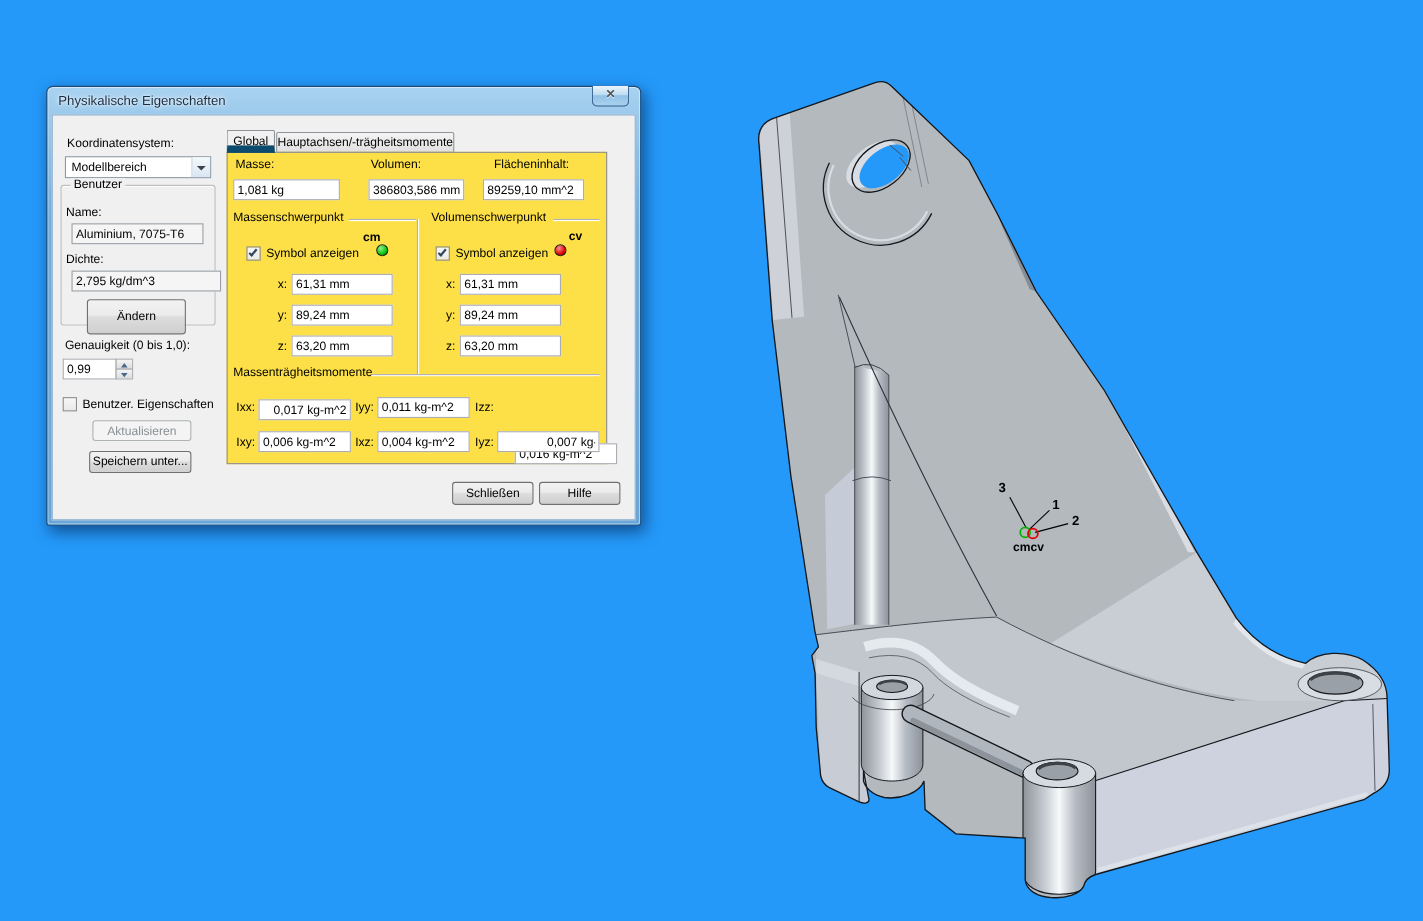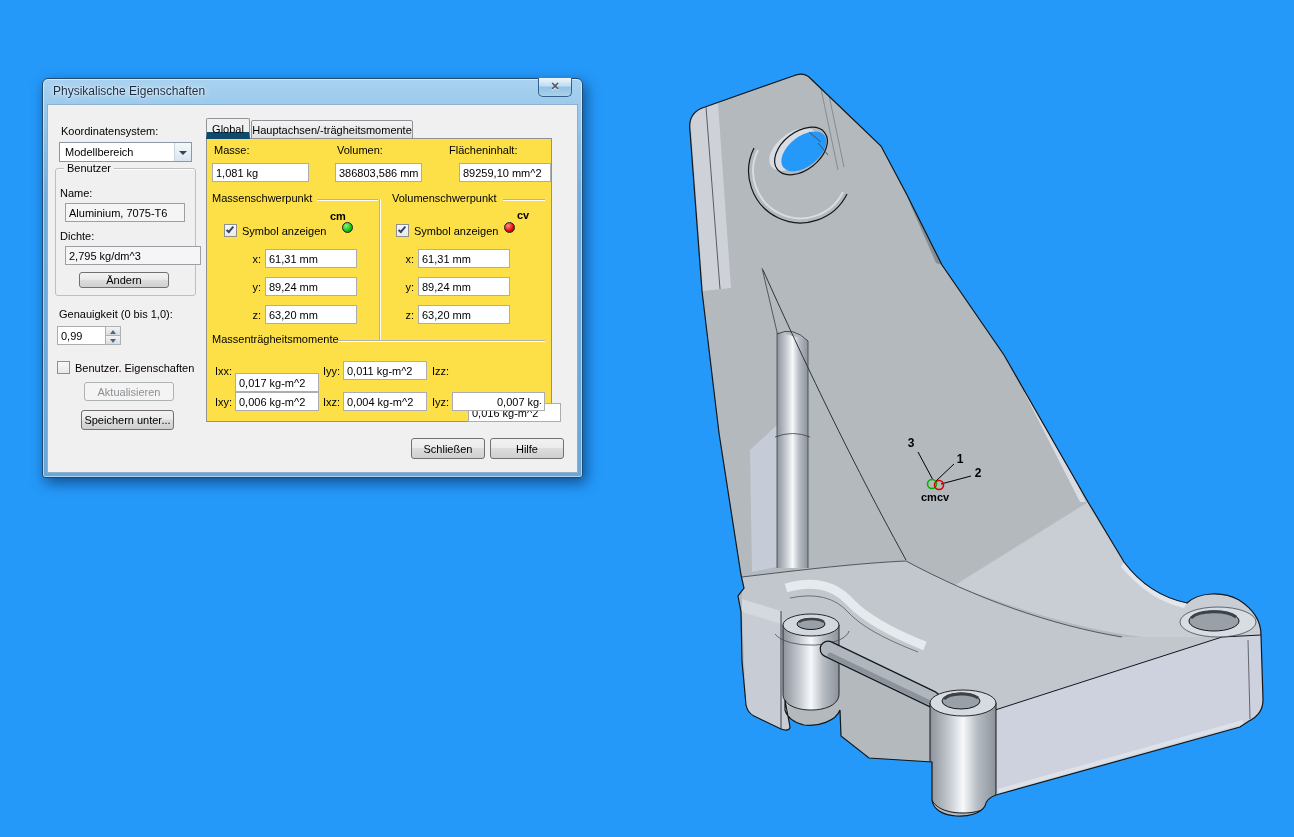--- a/index.html
+++ b/index.html
@@ -194,21 +194,21 @@
         </span>
     </div>
 
     <div class="groupbox" style="left:7px;top:63px;width:141px;height:128px">
       <span class="group-label">Benutzer</span>
     </div>
     <span class="lbl" style="left:12px;top:82px">Name:</span>
     <input class="field ro" style="left: 17px; top: 98px; width: 120px;" readonly="" value="Aluminium, 7075-T6">
     <span class="lbl" style="left:12px;top:125px">Dichte:</span>
     <input class="field ro" style="left: 17px; top: 141px; width: 136px;" readonly="" value="2,795 kg/dm^3">
-    <button class="btn" style="left:31px;top:167px;width:90px;height:16px">Ändern</button>
+    <button class="btn" style="left:31px;top:167px;width:90px;height:32px">Ändern</button>
 
     <span class="lbl" style="left:11px;top:203px">Genauigkeit (0 bis 1,0):</span>
     <div class="spin-field">
       <input class="field" style="left: 9px; top: 221px; width: 49px;" value="0,99">
       <span class="spin-btn" style="left:57px;top:221px">
           <span class="tri-up-s"></span>
         </span>
       <span class="spin-btn" style="left:57px;top:230px;height:10px">
           <span class="tri-dn-s"></span>
         </span>
@@ -221,21 +221,21 @@
 
     <div class="tab active" style="left:158px;top:13px;width:44px;height:21px">Global</div>
     <div class="tab inactive" style="left:203px;top:15px;width:162px;height:19px">Hauptachsen/-trägheitsmomente</div>
 
     <div class="pane">
       <span class="lbl" style="left:7px;top:5px">Masse:</span>
       <input class="field" style="left: 5px; top: 24px; width: 97px;" value="1,081 kg">
       <span class="lbl" style="left:130px;top:5px">Volumen:</span>
       <input class="field" style="left: 128px; top: 24px; width: 87px;" value="386803,586 mm^2">
       <span class="lbl" style="left:242px;top:5px">Flächeninhalt:</span>
-      <input class="field" style="left: 252px; top: 24px; width: 92px;" value="89259,10 mm^2">
+      <input class="field" style="left: 232px; top: 24px; width: 92px;" value="89259,10 mm^2">
 
       <span class="lbl" style="left:5px;top:53px">Massenschwerpunkt</span>
       <span class="hrule" style="left:110px;top:60px;width:61px"></span>
       <span class="vrule" style="left:172px;top:60px;height:142px"></span>
       <span class="lbl" style="left:185px;top:53px">Volumenschwerpunkt</span>
       <span class="hrule" style="left:296px;top:60px;width:42px"></span>
 
       <span class="checkbox" style="left:17px;top:85px">
           <span class="check-icon"></span>
         </span>
@@ -261,21 +261,21 @@
       <input class="field" style="left: 211px; top: 110px; width: 92px;" value="61,31 mm">
       <span class="lbl r" style="left:193px;top:142px;width:14px">y:</span>
       <input class="field" style="left: 211px; top: 138px; width: 92px;" value="89,24 mm">
       <span class="lbl r" style="left:193px;top:170px;width:14px">z:</span>
       <input class="field" style="left: 211px; top: 166px; width: 92px;" value="63,20 mm">
 
       <span class="lbl" style="left:5px;top:194px">Massenträgheitsmomente</span>
       <span class="hrule" style="left:131px;top:201px;width:207px"></span>
 
       <span class="lbl r" style="left:2px;top:226px;width:23px">Ixx:</span>
-      <input class="field" style="left: 28px; top: 234px; width: 84px;" value="0,017 kg-m^2">
+      <input class="field" style="left: 28px; top: 224px; width: 84px; text-align: right;" value="0,017 kg-m^2">
       <span class="lbl r" style="left:110px;top:226px;width:23px">Iyy:</span>
       <input class="field" style="left: 136px; top: 222px; width: 84px;" value="0,011 kg-m^2">
       <span class="lbl r" style="left:219px;top:226px;width:23px">Izz:</span>
       <input class="field" style="left: 261px; top: 222px; width: 93px; margin-top: 42px;" value="0,016 kg-m^2">
 
       <span class="lbl r" style="left:2px;top:257px;width:23px">Ixy:</span>
       <input class="field" style="left: 28px; top: 253px; width: 84px;" value="0,006 kg-m^2">
       <span class="lbl r" style="left:110px;top:257px;width:23px">Ixz:</span>
       <input class="field" style="left: 136px; top: 253px; width: 84px;" value="0,004 kg-m^2">
       <span class="lbl r" style="left:219px;top:257px;width:23px">Iyz:</span>

